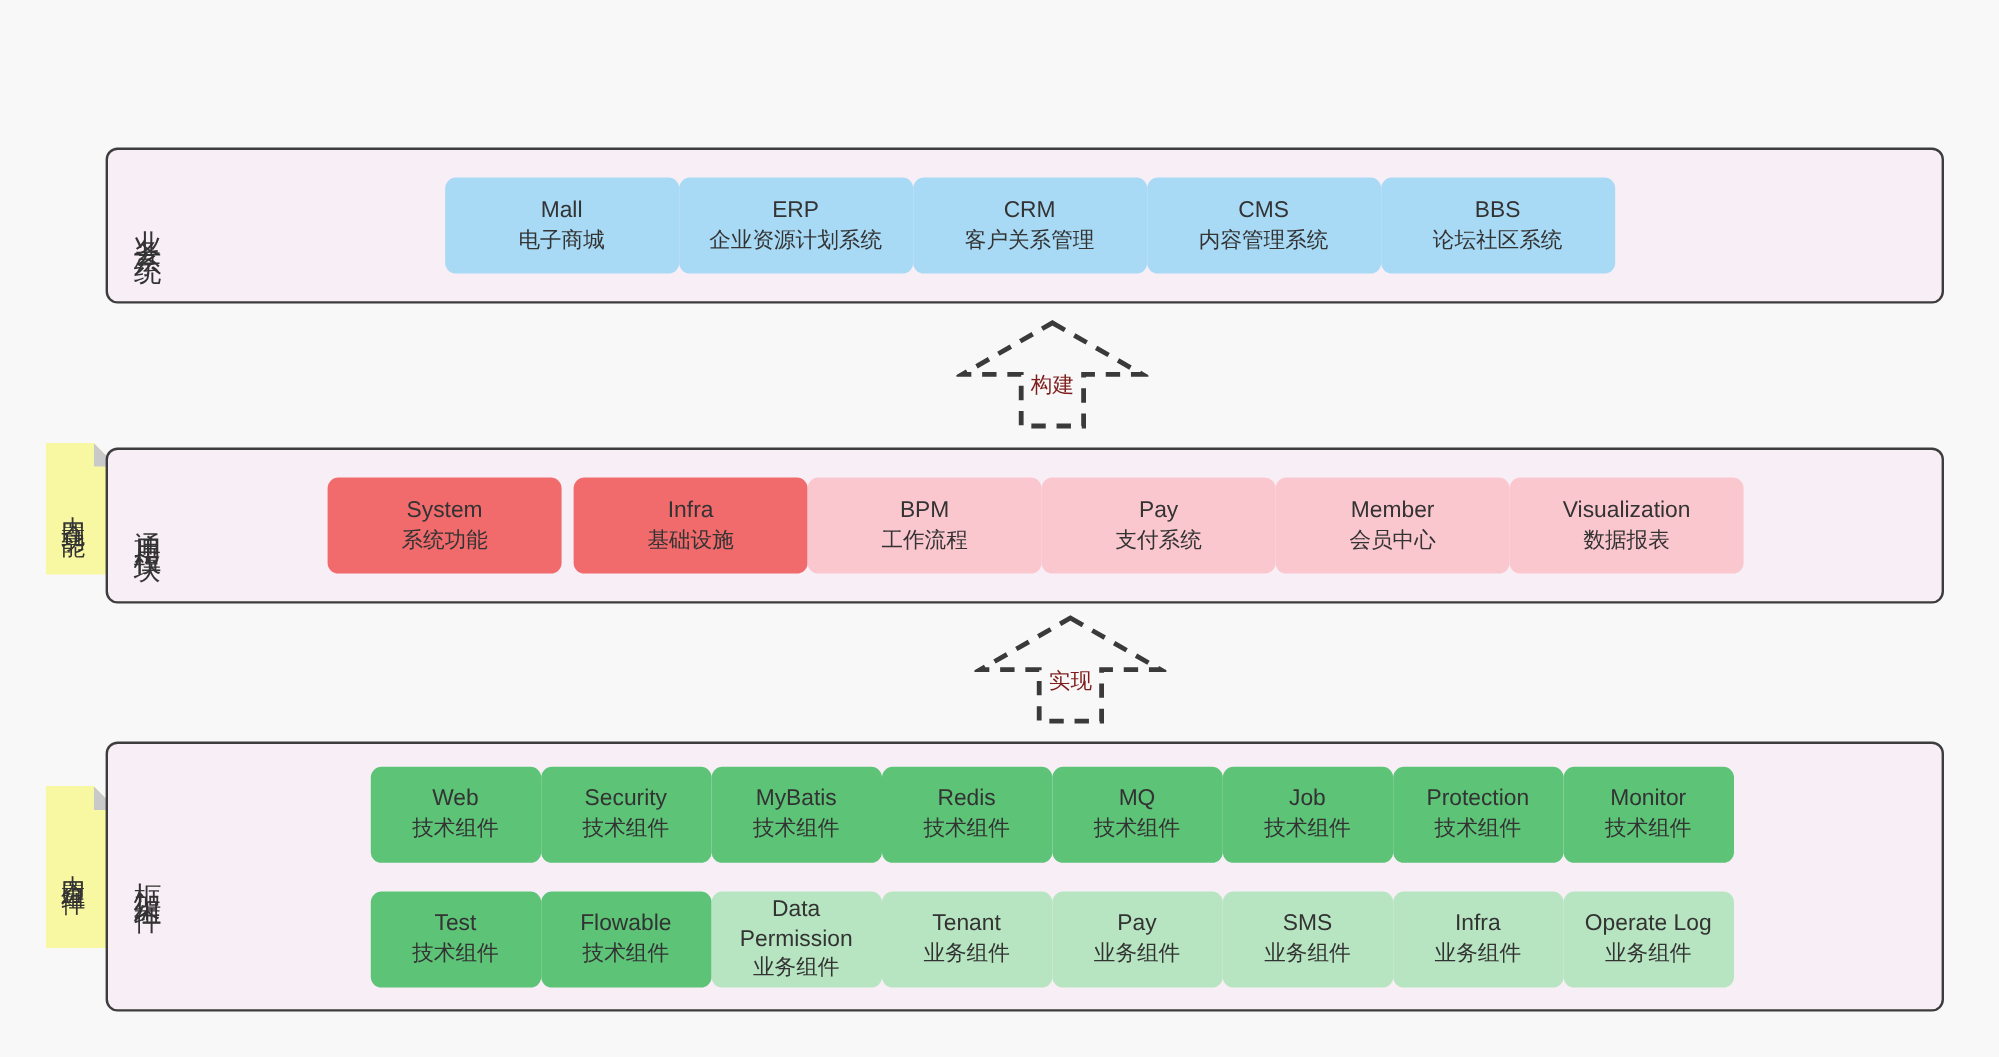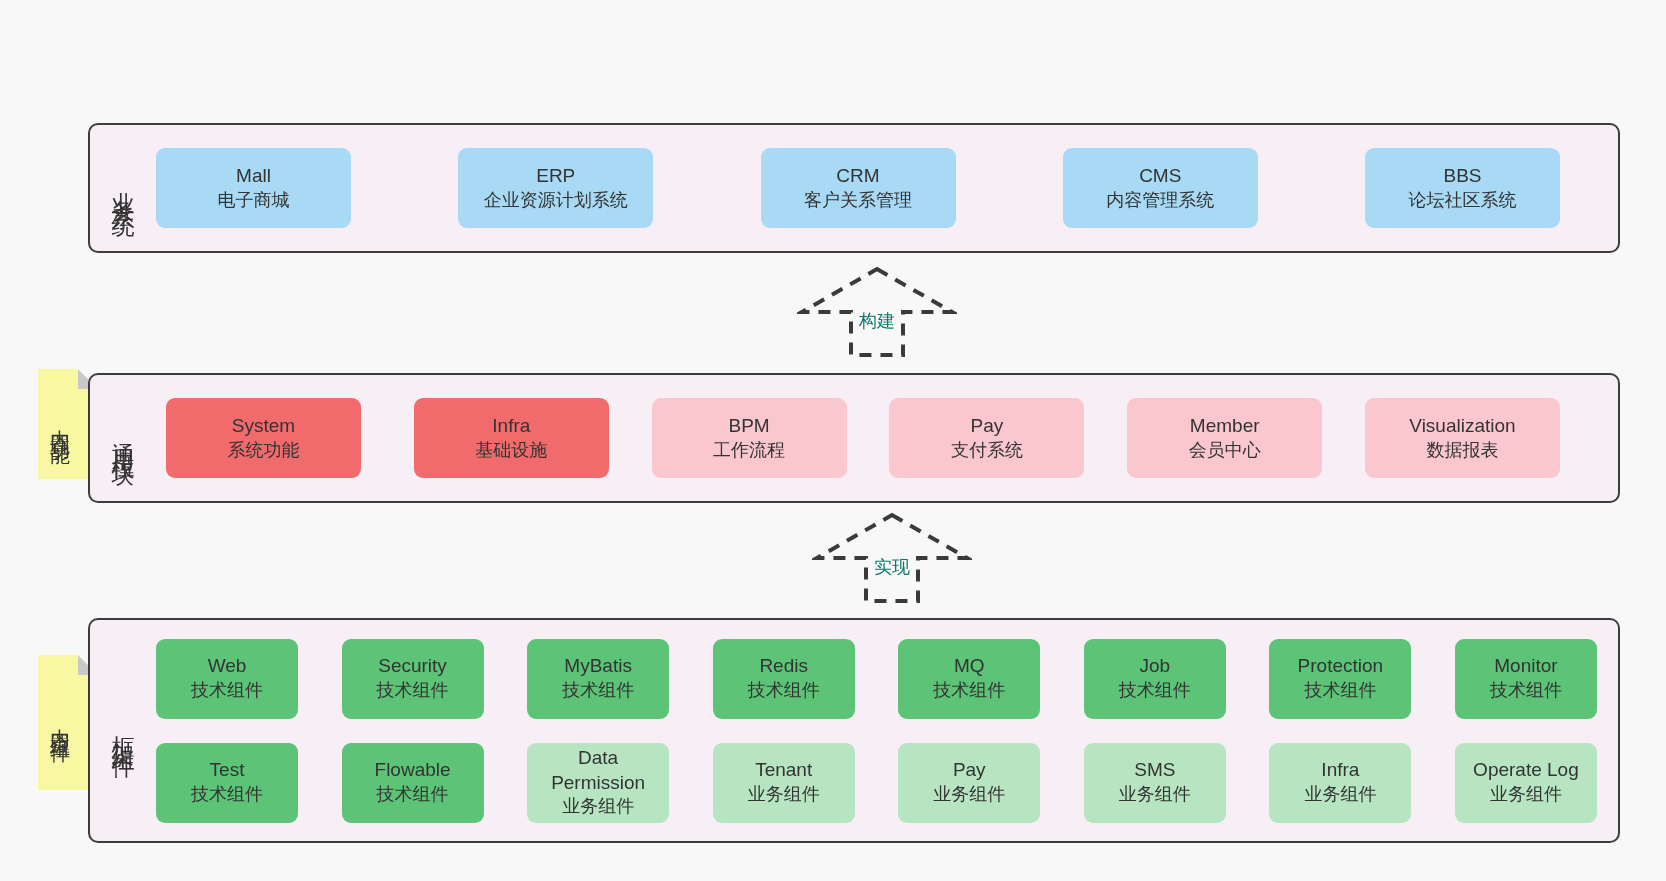--- a/index.html
+++ b/index.html
@@ -16,21 +16,21 @@
   .panel-business{top:123px;height:130px;}
   .panel-modules{top:373px;height:130px;}
   .panel-components{top:618px;height:225px;}
   .vlabel{
     width:44px;display:flex;align-items:center;justify-content:center;
     writing-mode:vertical-rl;text-orientation:upright;
     font-size:23px;letter-spacing:7px;color:#333;white-space:nowrap;
   }
   .rows{flex:1;display:flex;flex-direction:column;justify-content:center;gap:24px;padding:0 58px 0 10px;}
   .panel-components .rows{padding-right:21px;}
-  .row{display:flex;justify-content:space-between;}
+  .row{display:flex;justify-content:center;}
   
   .box{
     width:195px;height:80px;border-radius:9px;
     display:flex;flex-direction:column;align-items:center;justify-content:center;
     text-align:center;line-height:1.3;padding:2px 6px;box-sizing:border-box;
   }
   .panel-components .box{width:142px;}
   .box .t{font-size:19px;}
   .box .s{font-size:18px;}
   .blue{background:#a8daf5;}
@@ -54,21 +54,21 @@
     writing-mode:vertical-rl;text-orientation:upright;
     font-size:20px;letter-spacing:5px;color:#333;margin-right:14px;white-space:nowrap;
   }
   
   .arrow{position:absolute;width:160px;height:92px;}
   .arrow-build{left:797px;top:266px;}
   .arrow-implement{left:812px;top:512px;}
   .arrow svg{position:absolute;inset:0;}
   .arrow .alabel{
     position:absolute;left:50%;top:43px;transform:translateX(-50%);
-    background:#f8f8f8;padding:0 3px;font-size:18px;color:#0f766e;white-space:nowrap;
+    background:#f8f8f8;padding:0 3px;font-size:18px;color:#7f1d1d;white-space:nowrap;
   }
 </style>
 </head>
 <body>
 
 <div class="stage">
 
   <div class="panel panel-business">
     <div class="vlabel">业务系统</div>
     <div class="rows">

